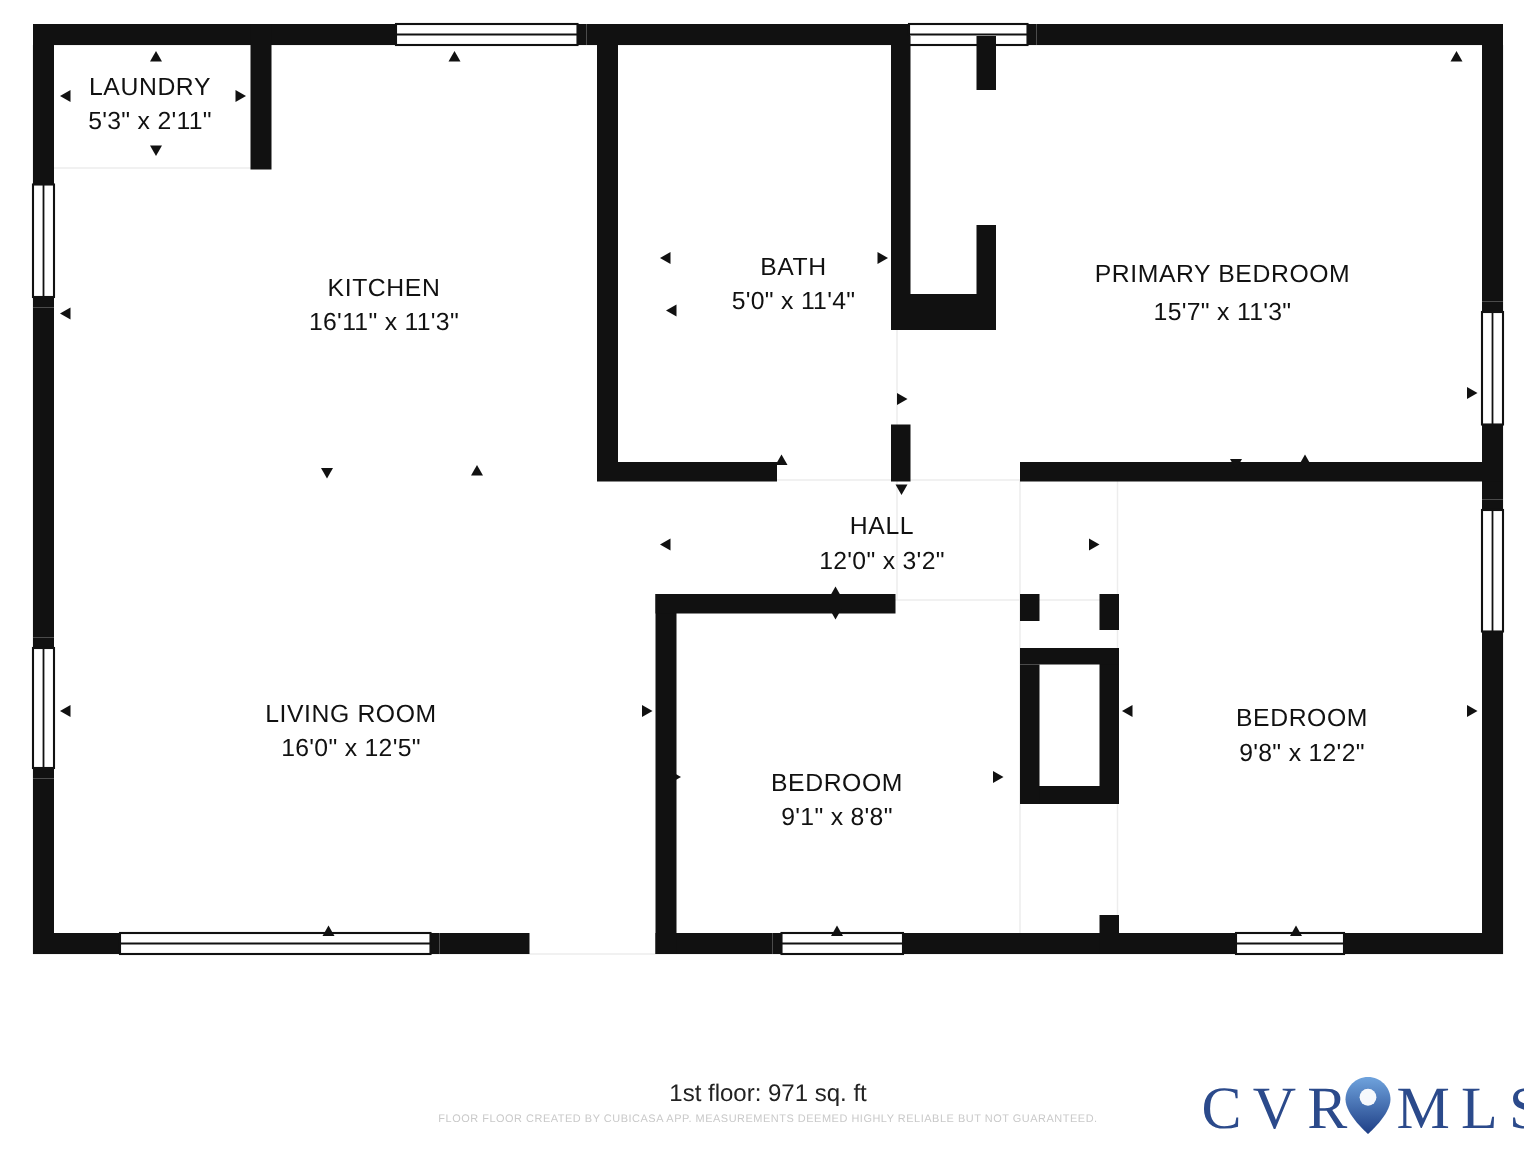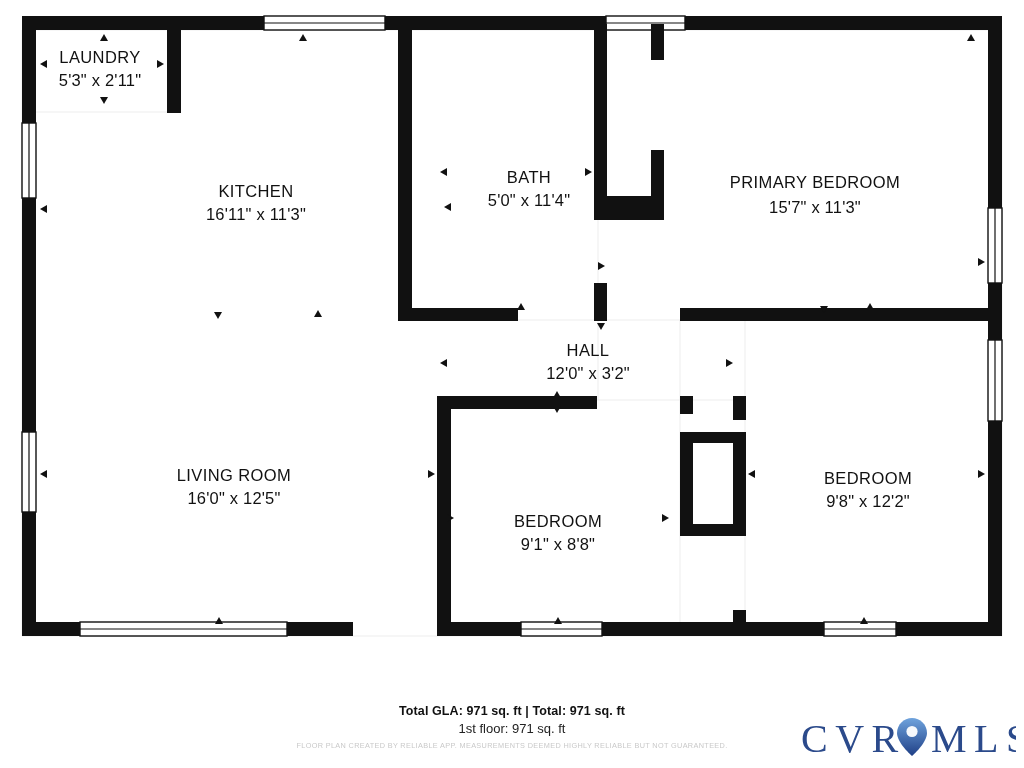--- a/index.html
+++ b/index.html
@@ -58,21 +58,21 @@
     font-size: 12.5px;
     font-weight: bold;
     color: #111111;
     letter-spacing: 0.1px;
   }
   .summary-line-2 {
     position: absolute;
     top: 31px;
     width: 1024px;
     text-align: center;
-    font-size: 13px;
+    font-size: 16px;
     color: #222222;
   }
   .disclaimer {
     position: absolute;
     top: 51px;
     width: 1024px;
     text-align: center;
     font-size: 7.3px;
     color: #c9c9c9;
     letter-spacing: 0.35px;
@@ -307,23 +307,22 @@
     <g>
       <text class="room-name" x="868" y="484">BEDROOM</text>
       <text class="room-dims" x="868" y="507">9'8" x 12'2"</text>
     </g>
   </g>
 
 </svg>
 </div>
 
 <div id="footer">
-  <div class="summary-line-1">Total GLA: 971 sq. ft | Total: 971 sq. ft</div>
   <div class="summary-line-2">1st floor: 971 sq. ft</div>
-  <div class="disclaimer">FLOOR PLAN CREATED BY RELIABLE APP. MEASUREMENTS DEEMED HIGHLY RELIABLE BUT NOT GUARANTEED.</div>
+  <div class="disclaimer">FLOOR FLOOR CREATED BY CUBICASA APP. MEASUREMENTS DEEMED HIGHLY RELIABLE BUT NOT GUARANTEED.</div>
 </div>
 
 <div id="brand-logo">
   <svg width="215" height="46" viewBox="0 0 215 46" xmlns="http://www.w3.org/2000/svg">
     <defs>
       <linearGradient id="pinGrad" x1="0" y1="0" x2="0" y2="1">
         <stop offset="0%" stop-color="#6fa3dd"></stop>
         <stop offset="100%" stop-color="#1f3f86"></stop>
       </linearGradient>
     </defs>

